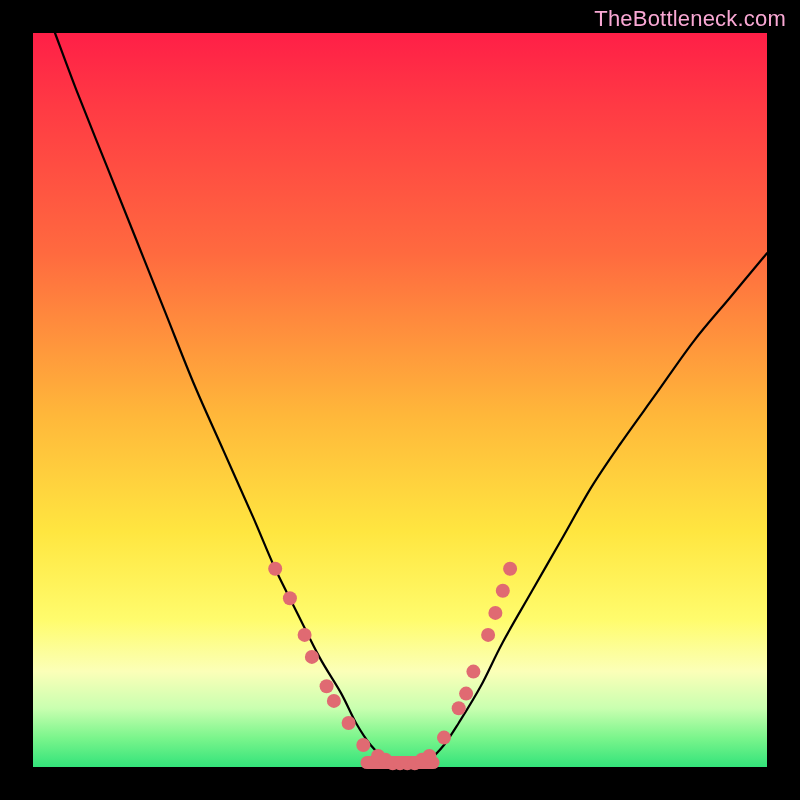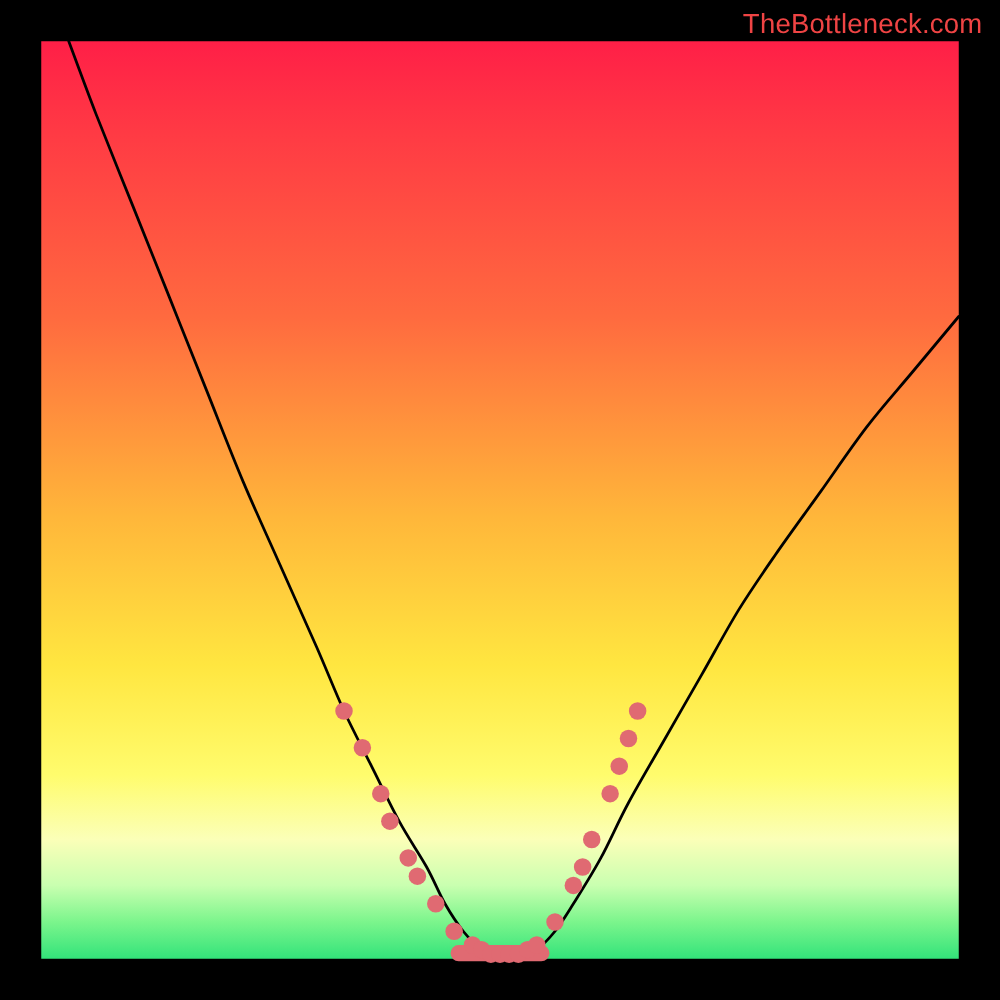--- a/index.html
+++ b/index.html
@@ -35,21 +35,21 @@
       #fbffb8 87%,
       #c9ffb0 92%,
       #7bf58c 96%,
       #33e37a 100%
     );
   }
   .watermark {
     position: absolute;
     top: 6px;
     right: 14px;
-    color: #ef4444;
+    color: #f9a8d4;
     font-size: 22px;
     letter-spacing: 0.2px;
     font-weight: 400;
     user-select: none;
   }
   svg.curve {
     position: absolute;
     left: 0;
     top: 0;
     width: 734px;

